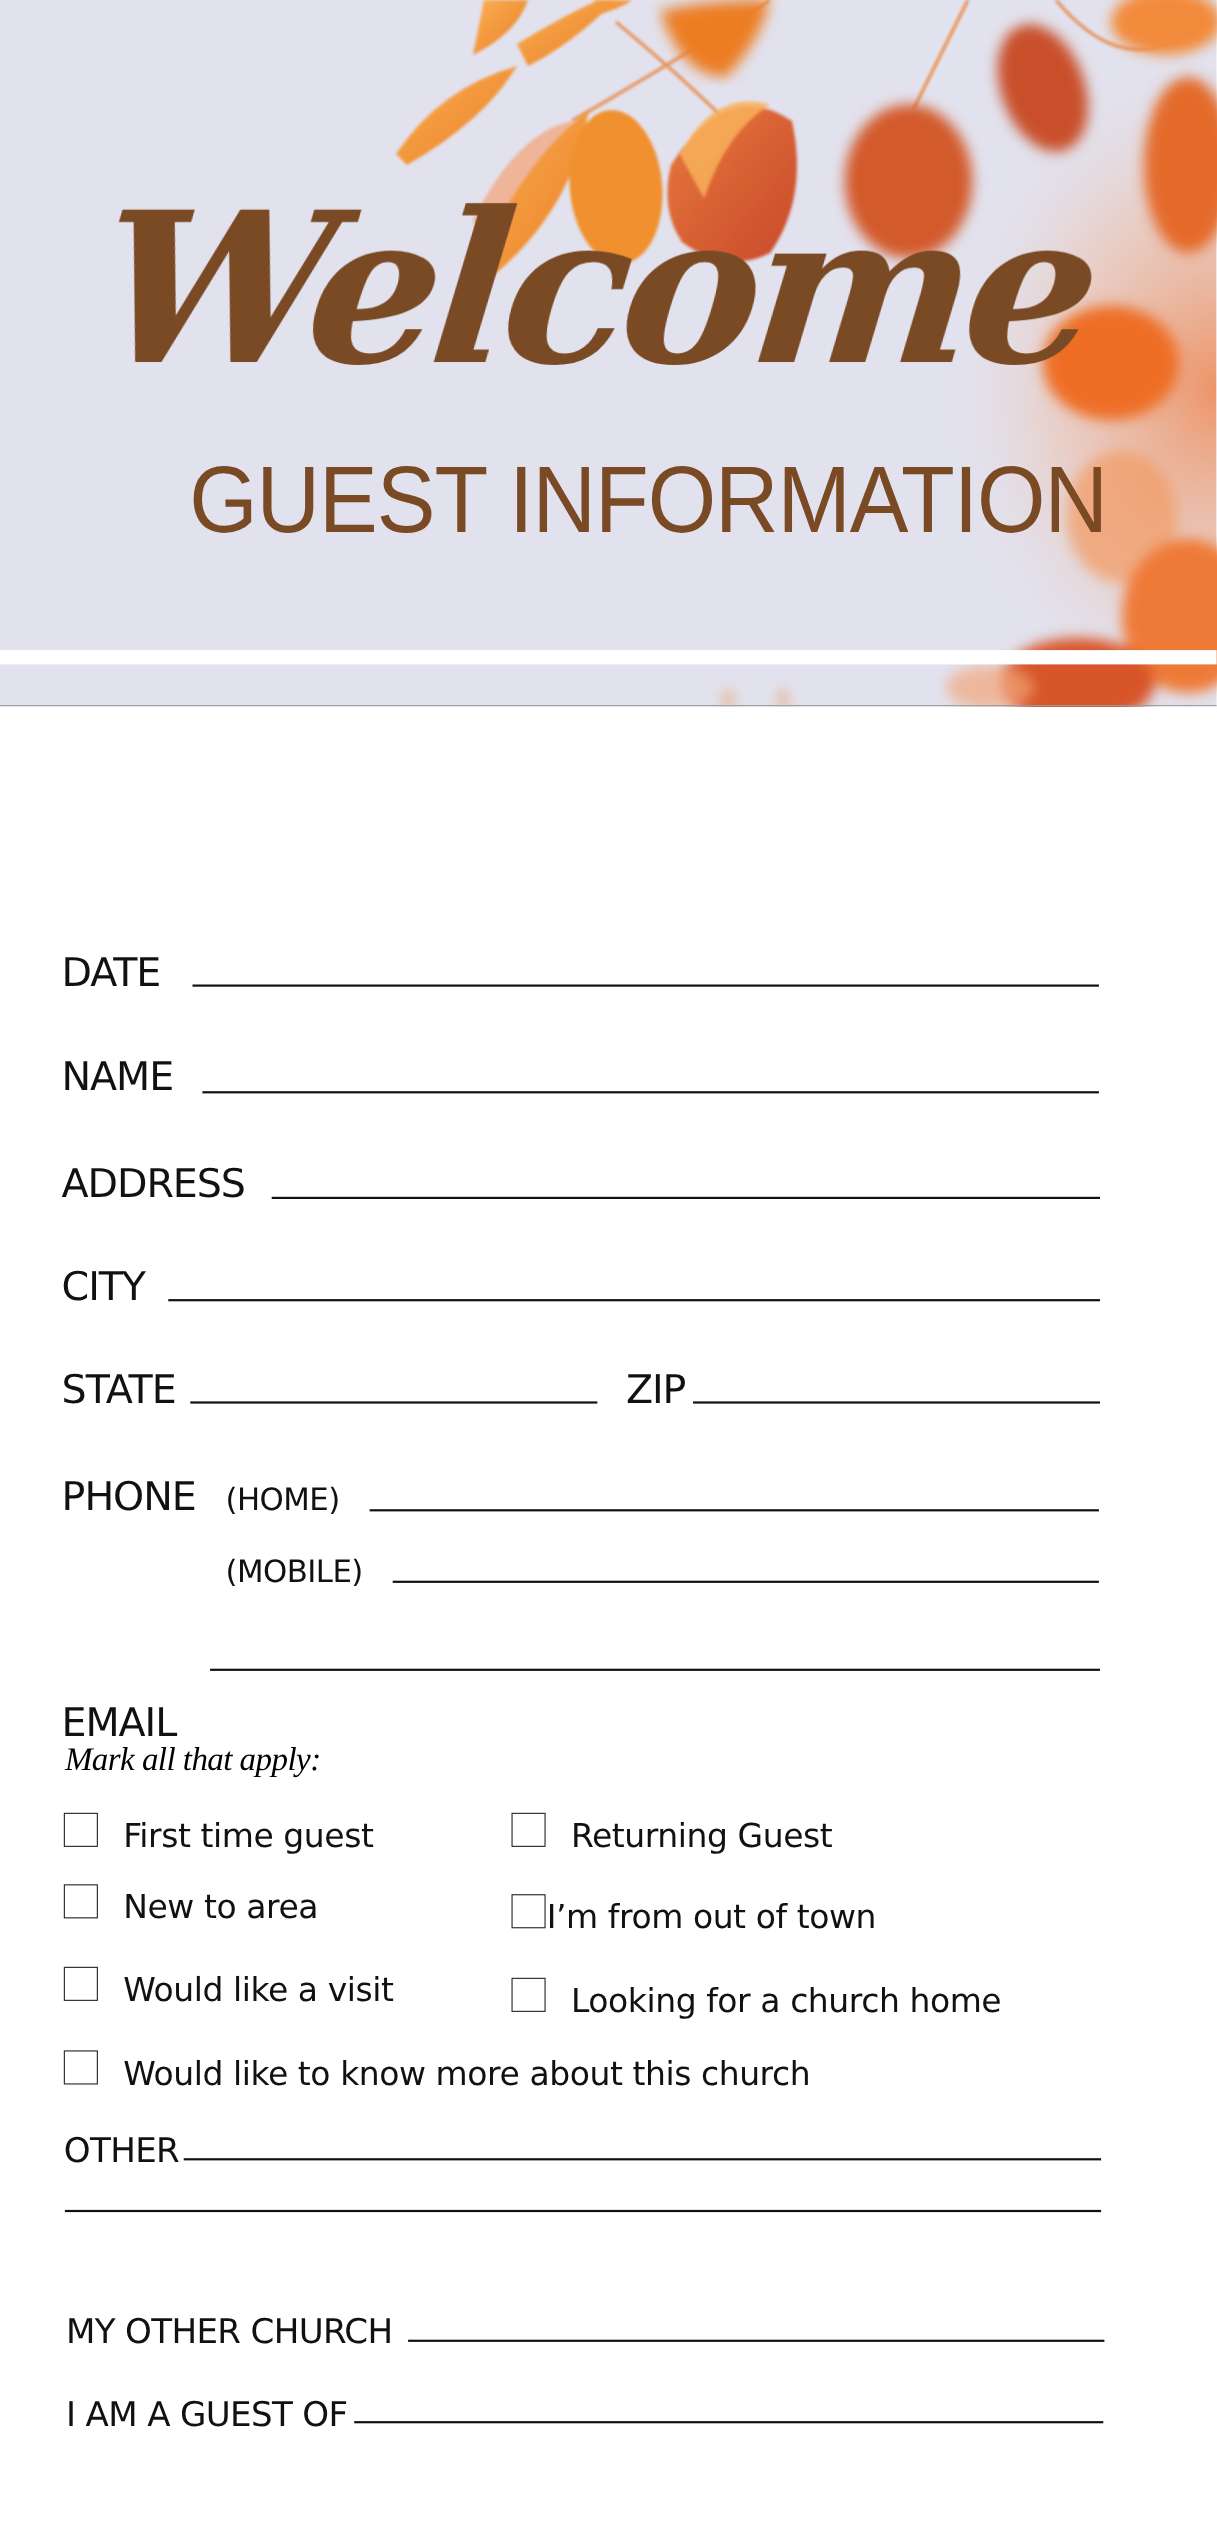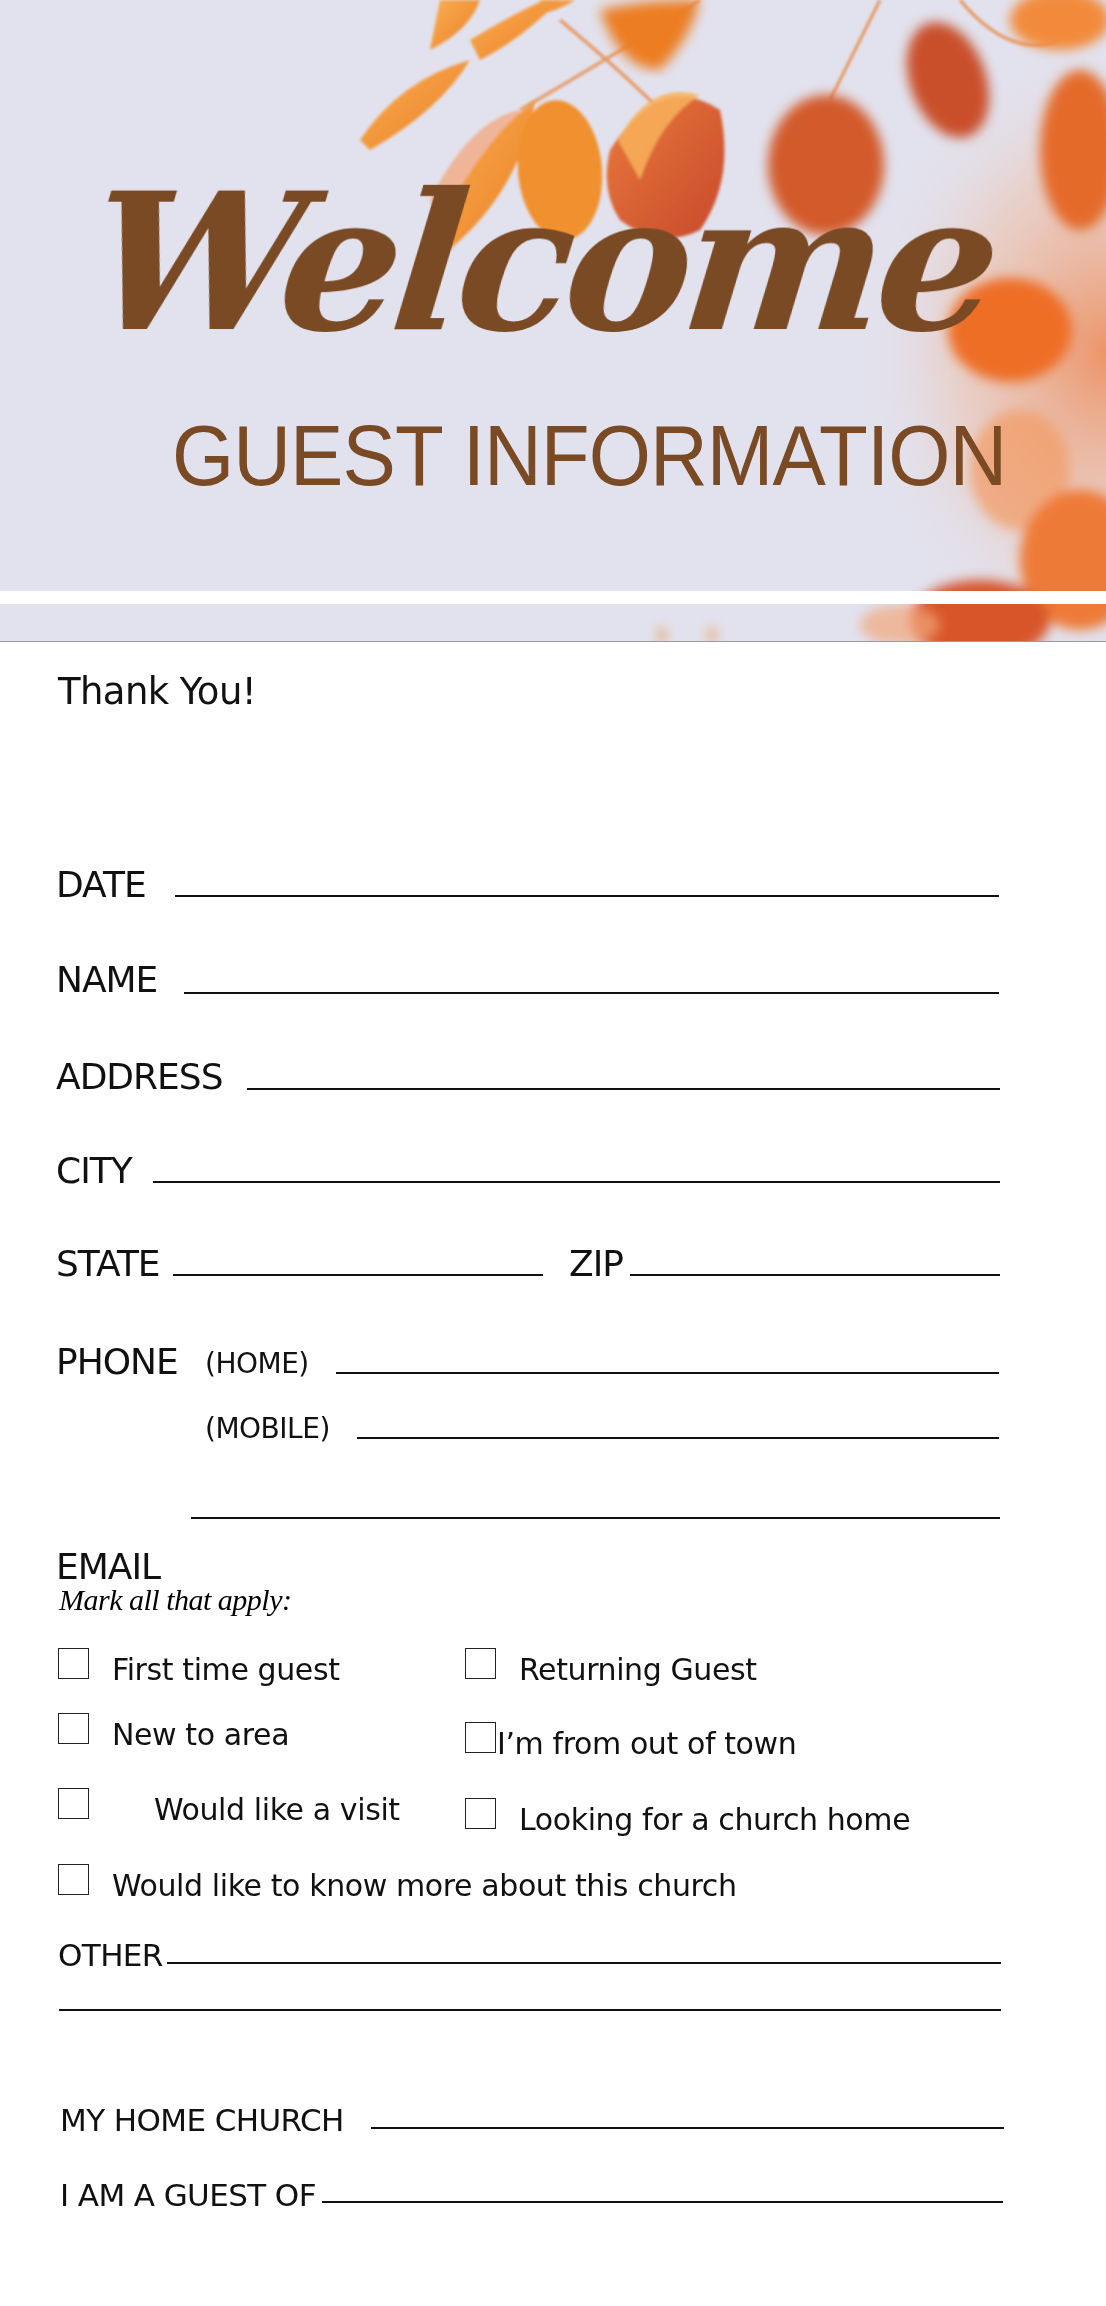--- a/index.html
+++ b/index.html
@@ -114,21 +114,20 @@
   </svg>
 
   <div class="welcome">Welcome</div>
   <div class="guest-info">GUEST INFORMATION</div>
 
   <div class="stripe"></div>
   <div class="baseline"></div>
 </div>
 
 <div class="intro">
-  <div>Thank You!</div>
 </div>
 
 <div class="field-label big" style="left:56px; top:867px;">DATE</div>
 <div class="rule" style="left:175px; top:895px; width:824px;"></div>
 
 <div class="field-label big" style="left:56px; top:962px;">NAME</div>
 <div class="rule" style="left:184px; top:992px; width:815px;"></div>
 
 <div class="field-label big" style="left:56px; top:1059px;">ADDRESS</div>
 <div class="rule" style="left:247px; top:1088px; width:753px;"></div>
@@ -153,35 +152,35 @@
 
 <div class="mark">Mark all that apply:</div>
 
 <div class="cb" style="left:58px; top:1648px;"></div>
 <div class="cb-label" style="left:112px; top:1655px;">First time guest</div>
 
 <div class="cb" style="left:58px; top:1713px;"></div>
 <div class="cb-label" style="left:112px; top:1720px;">New to area</div>
 
 <div class="cb" style="left:58px; top:1788px;"></div>
-<div class="cb-label" style="left:112px; top:1795px;margin-left:42px;">Would like a visit</div>
+<div class="cb-label" style="left:112px; top:1795px;">Would like a visit</div>
 
 <div class="cb" style="left:465px; top:1648px;"></div>
 <div class="cb-label" style="left:519px; top:1655px;">Returning Guest</div>
 
 <div class="cb" style="left:465px; top:1722px;"></div>
 <div class="cb-label" style="left:497px; top:1729px;">I’m from out of town</div>
 
 <div class="cb" style="left:465px; top:1798px;"></div>
 <div class="cb-label" style="left:519px; top:1805px;">Looking for a church home</div>
 
 <div class="cb" style="left:58px; top:1864px;"></div>
 <div class="cb-label" style="left:112px; top:1871px;">Would like to know more about this church</div>
 
 <div class="field-label small-cap" style="left:58px; top:1940px;">OTHER</div>
 <div class="rule" style="left:167px; top:1962px; width:834px;"></div>
 <div class="rule" style="left:59px; top:2009px; width:942px;"></div>
 
-<div class="field-label small-cap" style="left:60px; top:2105px;">MY HOME CHURCH</div>
+<div class="field-label small-cap" style="left:60px; top:2105px;">MY OTHER CHURCH</div>
 <div class="rule" style="left:371px; top:2127px; width:633px;"></div>
 
 <div class="field-label small-cap" style="left:60px; top:2180px;">I AM A GUEST OF</div>
 <div class="rule" style="left:322px; top:2201px; width:681px;"></div>
 
 </body></html>

